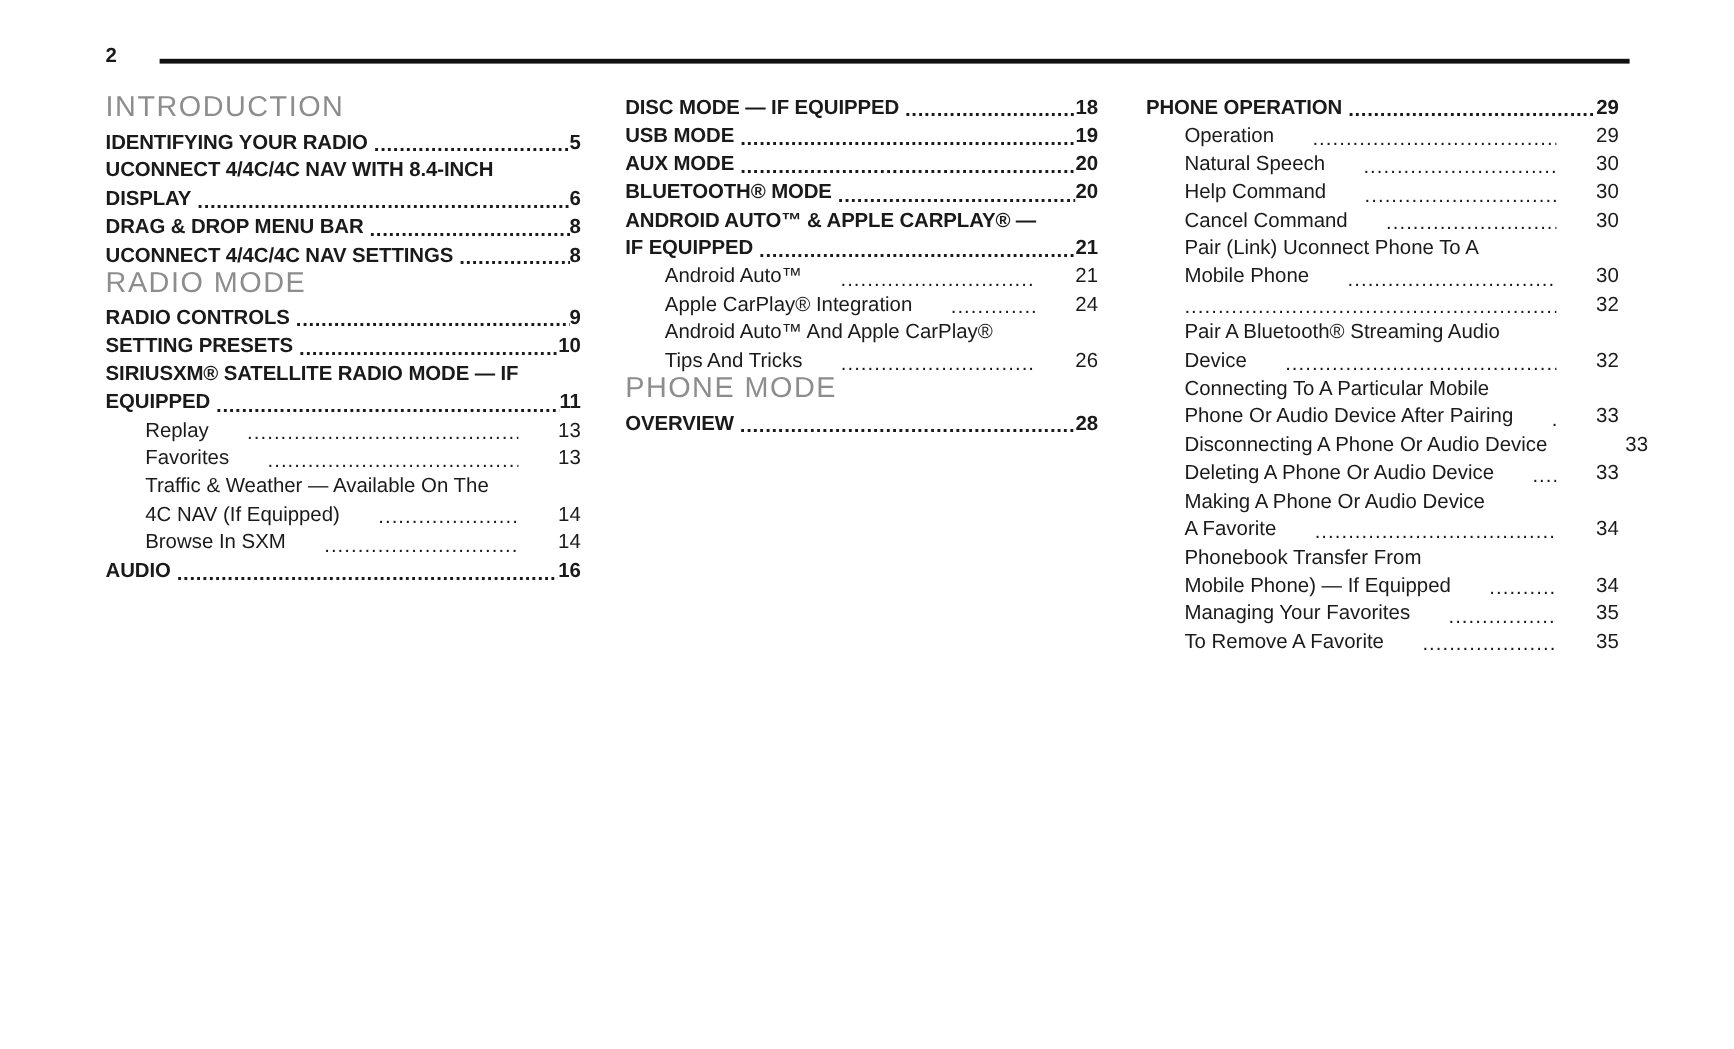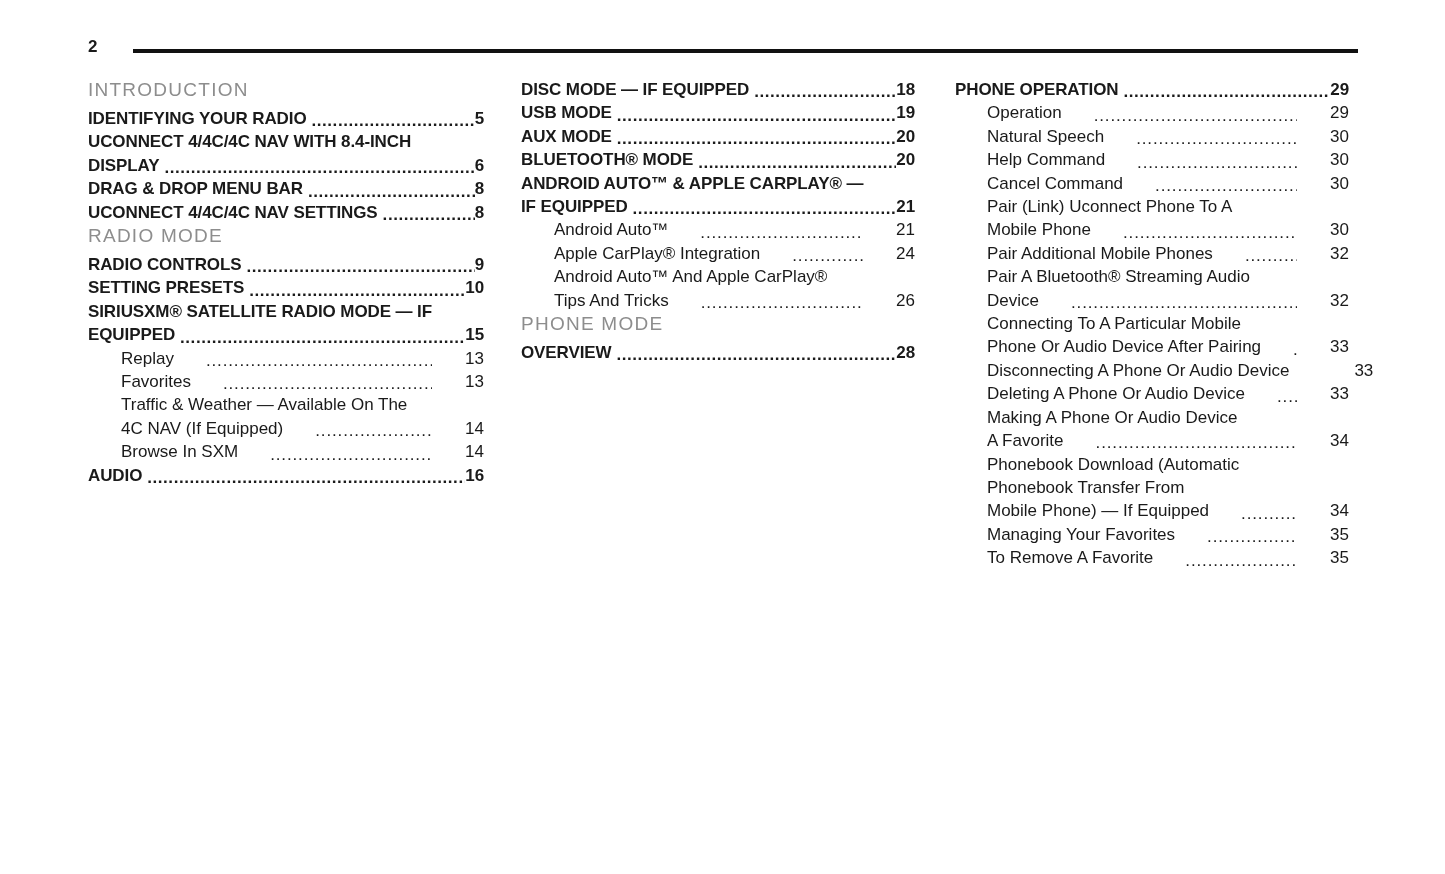--- a/index.html
+++ b/index.html
@@ -61,21 +61,21 @@
   .col {
     position: absolute;
     top: 0;
   }
   .col-1 { left: 88px;  width: 396px; }
   .col-2 { left: 521px; width: 394px; }
   .col-3 { left: 955px; width: 394px; }
 
   
   .section-heading {
-    font-size: 19px;
+    font-size: 24px;
     font-weight: normal;
     color: #8d8d8d;
     letter-spacing: 1.25px;
     line-height: 24px;
     white-space: nowrap;
     margin-bottom: 5px;
   }
   .section:not(:first-child) .section-heading {
   }
 
@@ -183,21 +183,21 @@
           </div>
           <div class="entry major">
             <span class="label">SETTING PRESETS</span>
             <span class="leader"></span>
             <span class="pagenum">10</span>
           </div>
           <div class="entry major nodots"><span class="label">SIRIUSXM® SATELLITE RADIO MODE — IF</span></div>
           <div class="entry major">
             <span class="label">EQUIPPED</span>
             <span class="leader"></span>
-            <span class="pagenum">15</span>
+            <span class="pagenum">11</span>
           </div>
           <div class="entry sub">
             <span class="label">Replay</span>
             <span class="leader"></span>
             <span class="pagenum">13</span>
           </div>
           <div class="entry sub">
             <span class="label">Favorites</span>
             <span class="leader"></span>
             <span class="pagenum">13</span>
@@ -301,21 +301,20 @@
             <span class="leader"></span>
             <span class="pagenum">30</span>
           </div>
           <div class="entry sub nodots"><span class="label">Pair (Link) Uconnect Phone To A</span></div>
           <div class="entry sub">
             <span class="label">Mobile Phone</span>
             <span class="leader"></span>
             <span class="pagenum">30</span>
           </div>
           <div class="entry sub">
-            <span class="label">Pair Additional Mobile Phones</span>
             <span class="leader"></span>
             <span class="pagenum">32</span>
           </div>
           <div class="entry sub nodots"><span class="label">Pair A Bluetooth® Streaming Audio</span></div>
           <div class="entry sub">
             <span class="label">Device</span>
             <span class="leader"></span>
             <span class="pagenum">32</span>
           </div>
           <div class="entry sub nodots"><span class="label">Connecting To A Particular Mobile</span></div>
@@ -333,21 +332,20 @@
             <span class="label">Deleting A Phone Or Audio Device</span>
             <span class="leader"></span>
             <span class="pagenum">33</span>
           </div>
           <div class="entry sub nodots"><span class="label">Making A Phone Or Audio Device</span></div>
           <div class="entry sub">
             <span class="label">A Favorite</span>
             <span class="leader"></span>
             <span class="pagenum">34</span>
           </div>
-          <div class="entry sub nodots"><span class="label">Phonebook Download (Automatic</span></div>
           <div class="entry sub nodots"><span class="label">Phonebook Transfer From</span></div>
           <div class="entry sub">
             <span class="label">Mobile Phone) — If Equipped</span>
             <span class="leader"></span>
             <span class="pagenum">34</span>
           </div>
           <div class="entry sub">
             <span class="label">Managing Your Favorites</span>
             <span class="leader"></span>
             <span class="pagenum">35</span>

